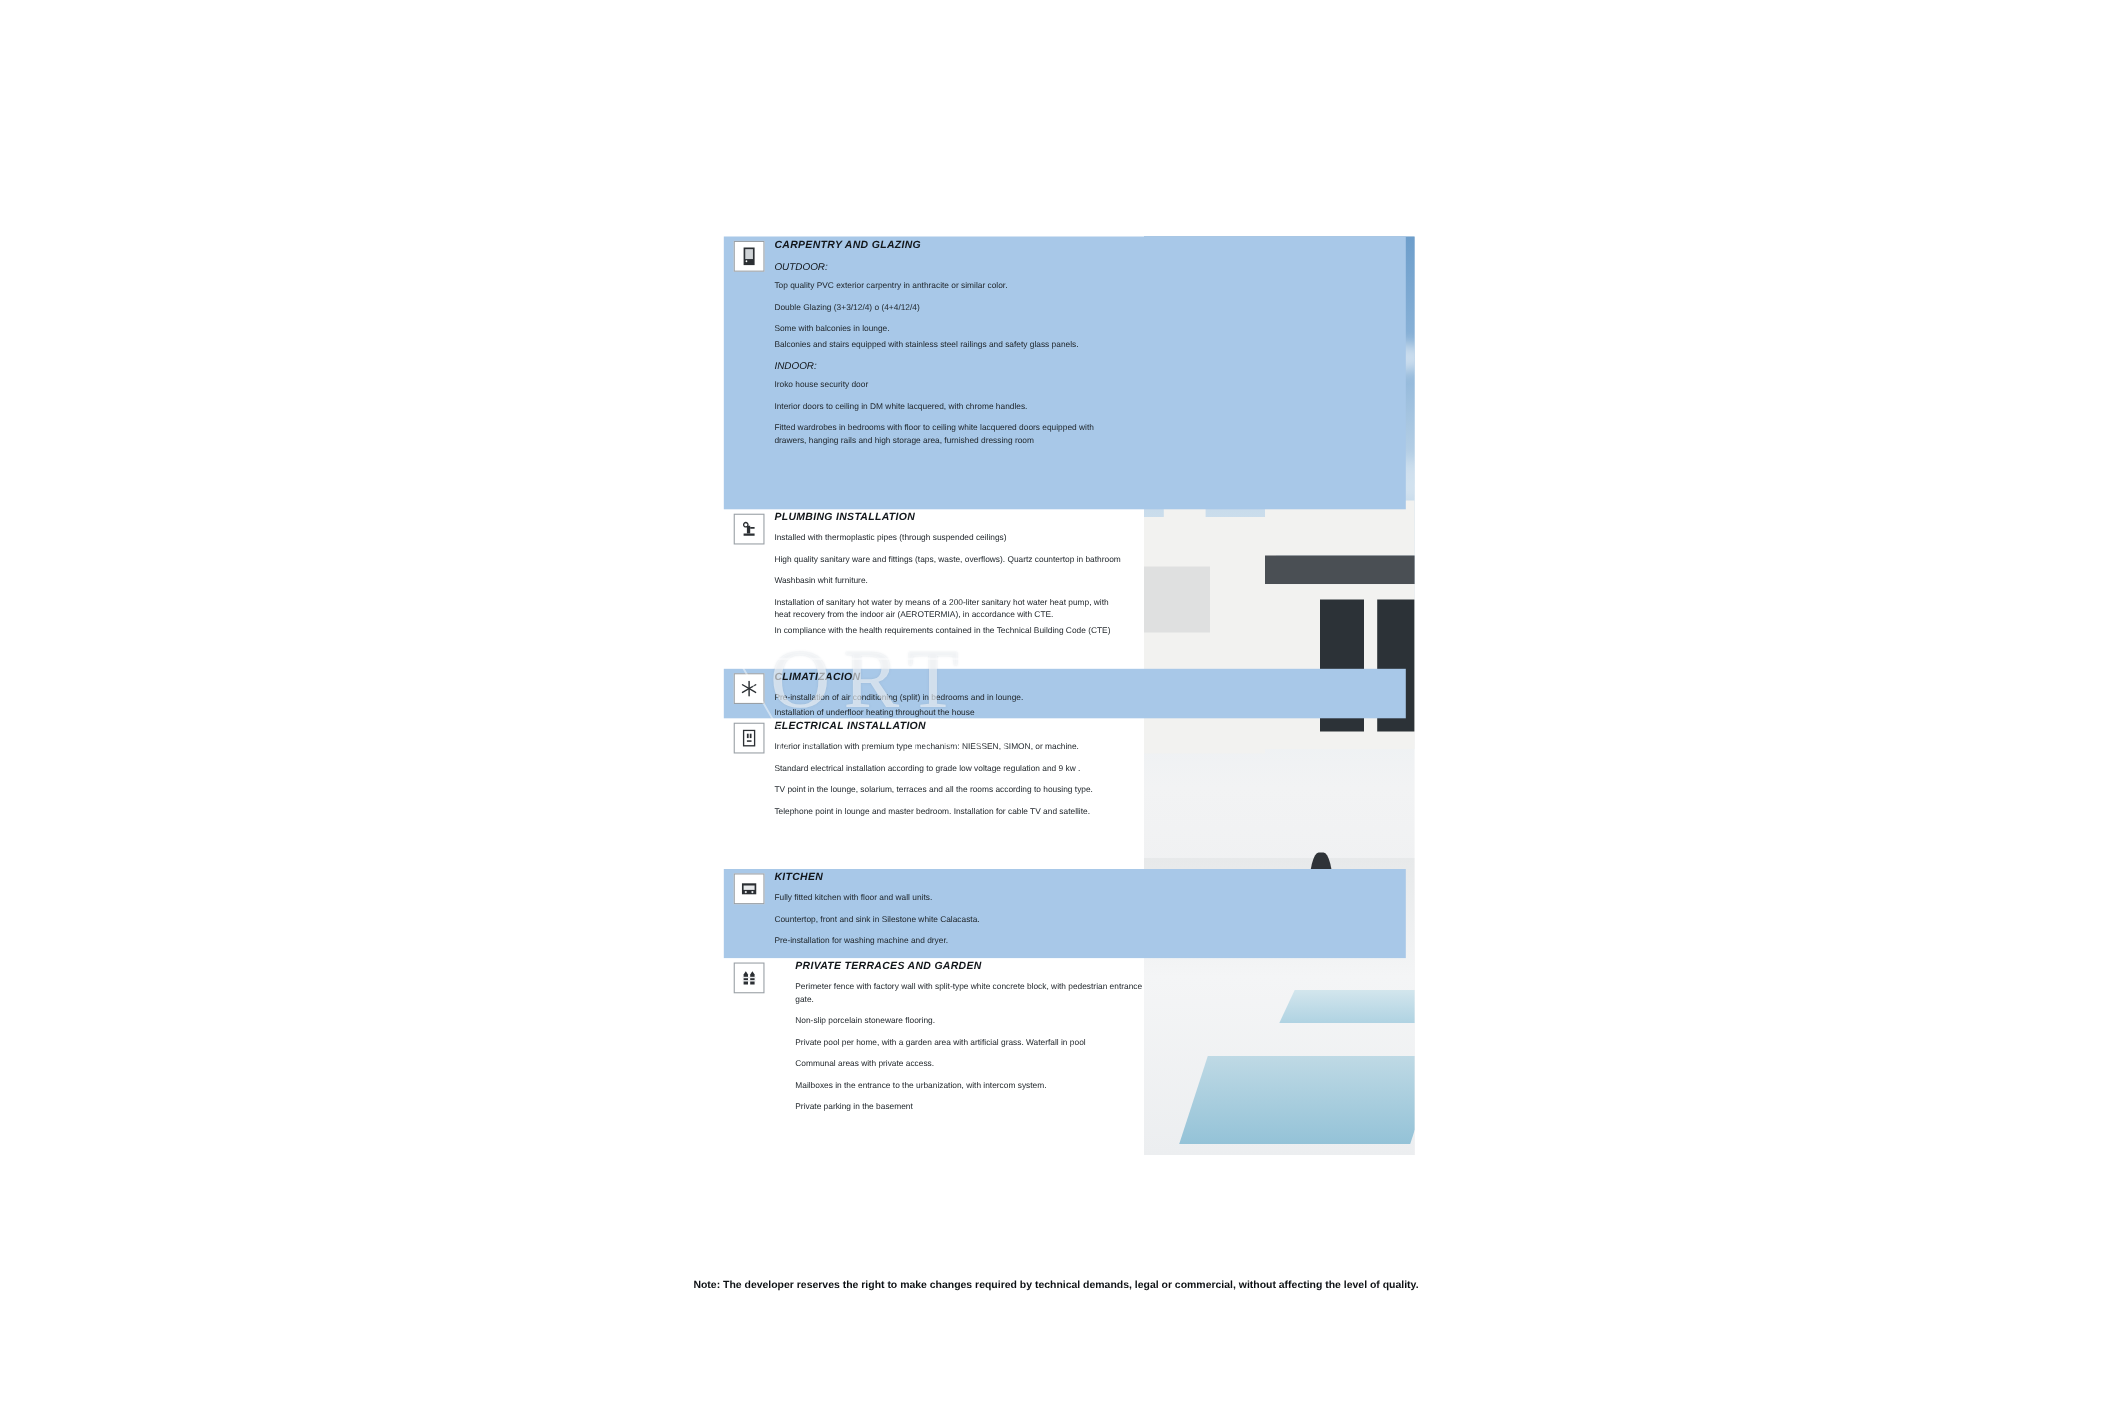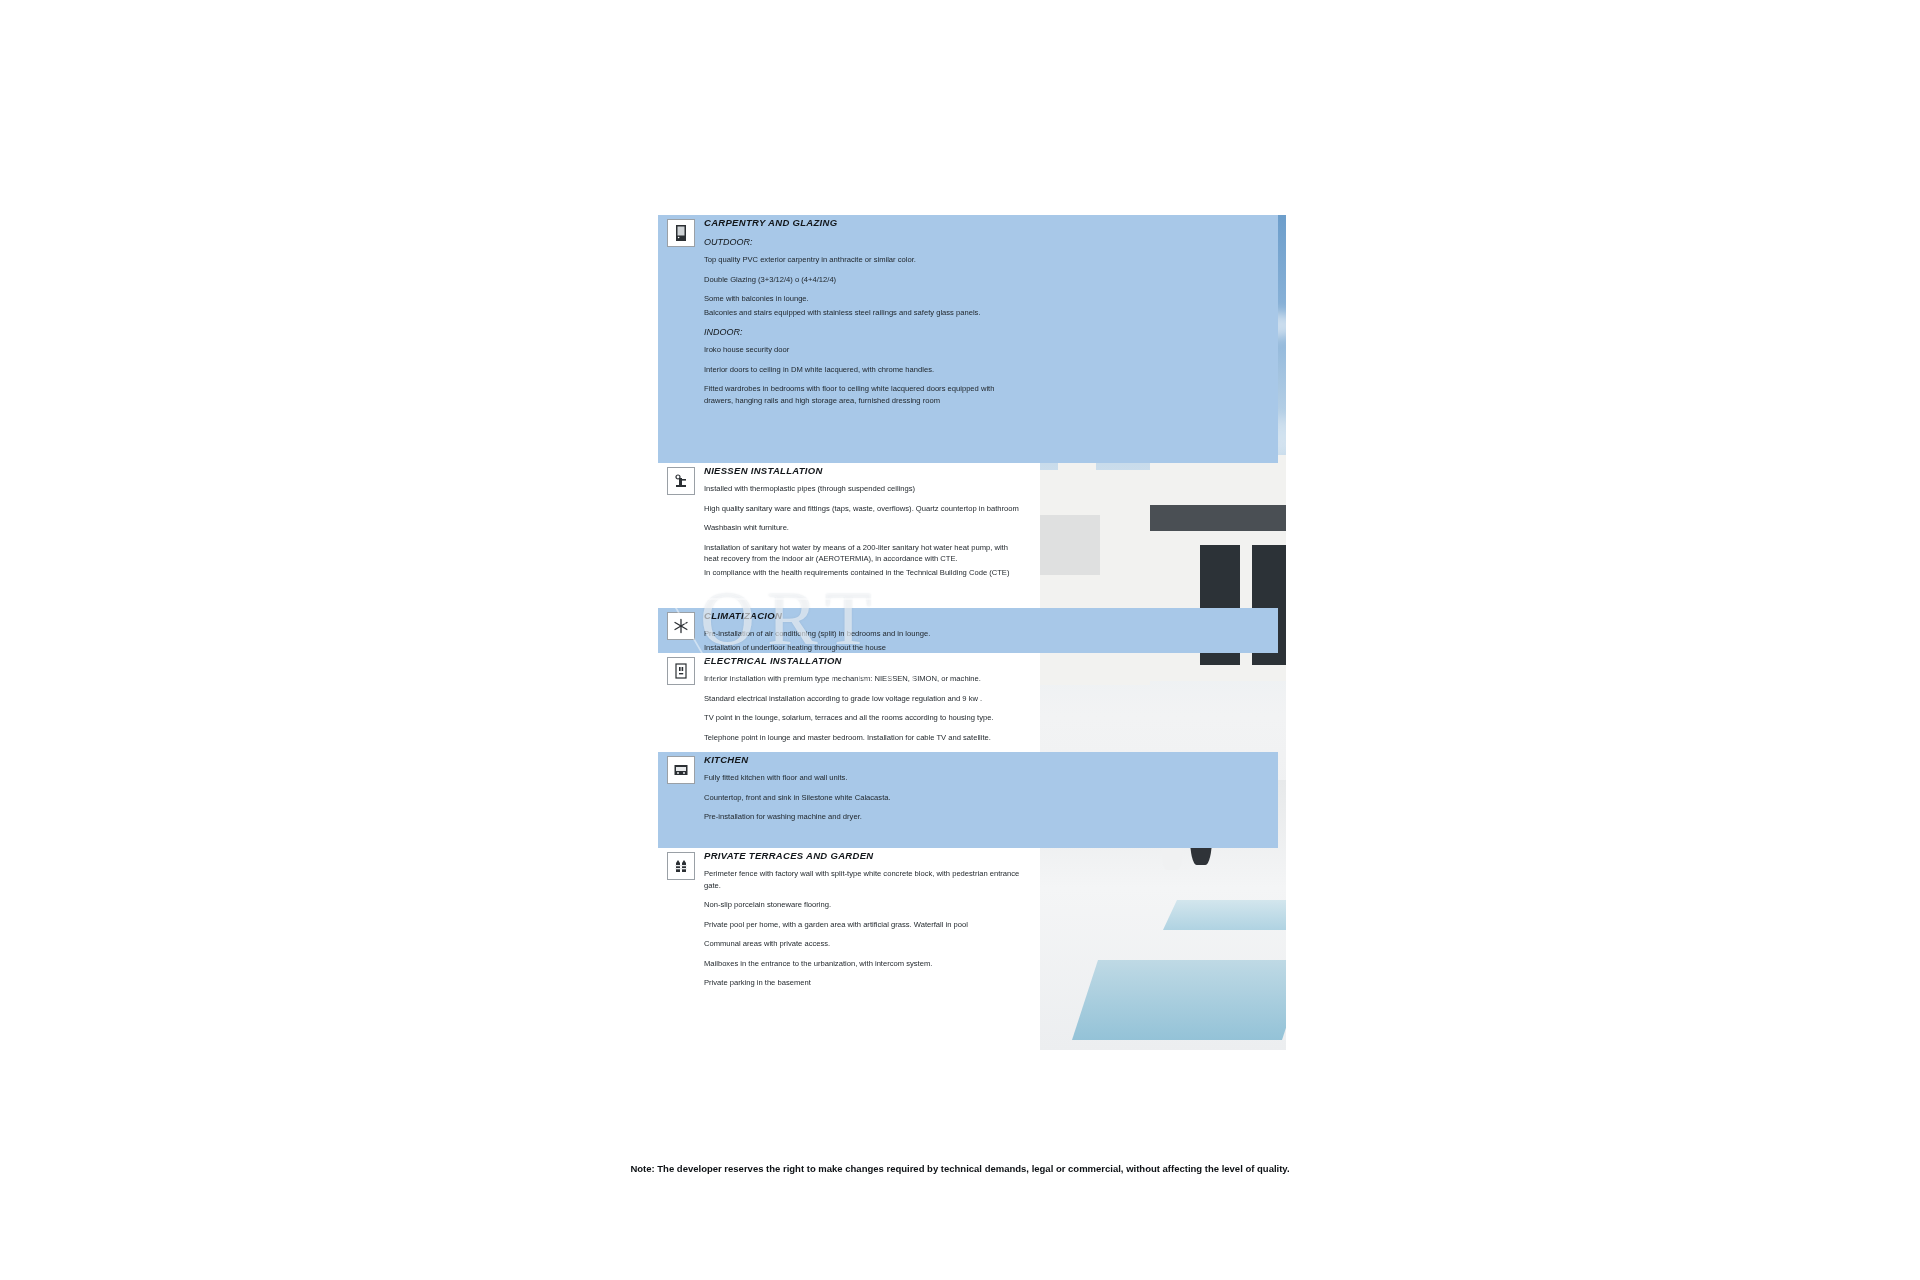--- a/index.html
+++ b/index.html
@@ -253,21 +253,21 @@
         <div class="icon-box">
           <svg width="16" height="16" viewBox="0 0 16 16">
               <path d="M3 12h10v2H3z" fill="#2b2f33"></path>
               <path d="M6 5h3v7H6z" fill="#2b2f33"></path>
               <path d="M9 6h4v1.6H9z" fill="#2b2f33"></path>
               <circle cx="5" cy="4" r="2" fill="none" stroke="#2b2f33" stroke-width="1.2"></circle>
             </svg>
         </div>
       </div>
       <div class="sec-body">
-        <div class="sec-title">NIESSEN INSTALLATION</div>
+        <div class="sec-title">PLUMBING INSTALLATION</div>
         <p class="line">Installed with thermoplastic pipes (through suspended ceilings)</p>
         <p class="line">High quality sanitary ware and fittings (taps, waste, overflows). Quartz countertop in bathroom</p>
         <p class="line">Washbasin whit furniture.</p>
         <p class="line tight">Installation of sanitary hot water by means of a 200-liter sanitary hot water heat pump, with heat recovery from the indoor air (AEROTERMIA), in accordance with CTE.</p>
         <p class="line">In compliance with the health requirements contained in the Technical Building Code (CTE)</p>
       </div>
     </div>
 
     <div class="section tinted" style="height:45px;">
       <div class="icon-col">
@@ -301,40 +301,40 @@
       </div>
       <div class="sec-body">
         <div class="sec-title">ELECTRICAL INSTALLATION</div>
         <p class="line">Interior installation with premium type mechanism: NIESSEN, SIMON, or machine.</p>
         <p class="line">Standard electrical installation according to grade low voltage regulation and 9 kw .</p>
         <p class="line">TV point in the lounge, solarium, terraces and all the rooms according to housing type.</p>
         <p class="line">Telephone point in lounge and master bedroom. Installation for cable TV and satellite.</p>
       </div>
     </div>
 
-    <div class="section tinted" style="height:96px;">
+    <div class="section tinted" style="height:81px;margin-top:38px;">
       <div class="icon-col">
         <div class="icon-box">
           <svg width="16" height="14" viewBox="0 0 16 14">
               <rect x="1.5" y="2" width="13" height="10" fill="#2b2f33"></rect>
               <rect x="3" y="4" width="10" height="4" fill="#e8eaec"></rect>
               <circle cx="5" cy="10" r="1" fill="#e8eaec"></circle>
               <circle cx="11" cy="10" r="1" fill="#e8eaec"></circle>
             </svg>
         </div>
       </div>
       <div class="sec-body">
         <div class="sec-title">KITCHEN</div>
         <p class="line">Fully fitted kitchen with floor and wall units.</p>
         <p class="line">Countertop, front and sink in Silestone white Calacasta.</p>
         <p class="line">Pre-installation for washing machine and dryer.</p>
       </div>
     </div>
 
-    <div class="section" style="height:160px;">
+    <div class="section" style="height:160px;gap:19px;">
       <div class="icon-col">
         <div class="icon-box">
           <svg width="16" height="16" viewBox="0 0 16 16">
               <g fill="#2b2f33">
                 <path d="M3 5l2-3 2 3v9H3z"></path>
                 <path d="M9 5l2-3 2 3v9H9z"></path>
               </g>
               <rect x="2" y="7" width="12" height="1.3" fill="#e8eaec"></rect>
               <rect x="2" y="10" width="12" height="1.3" fill="#e8eaec"></rect>
             </svg>

